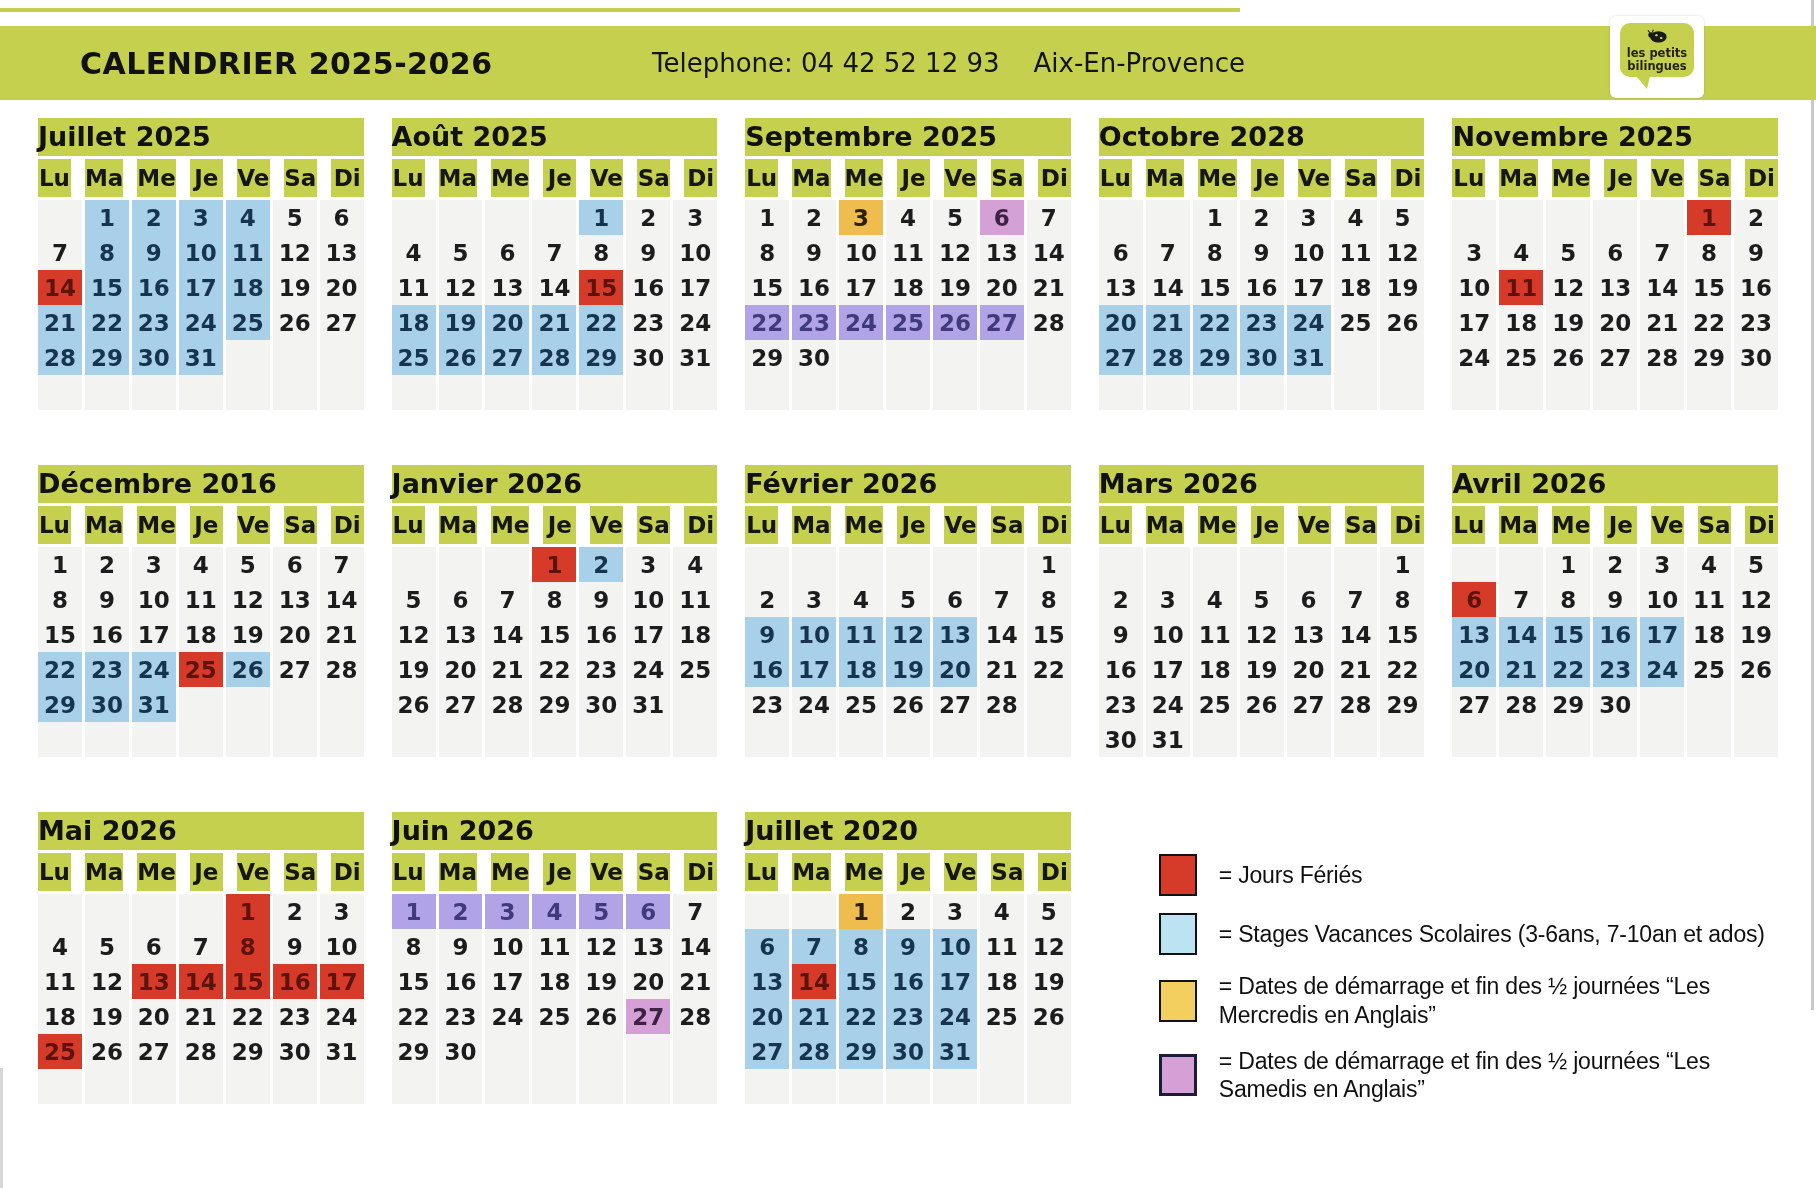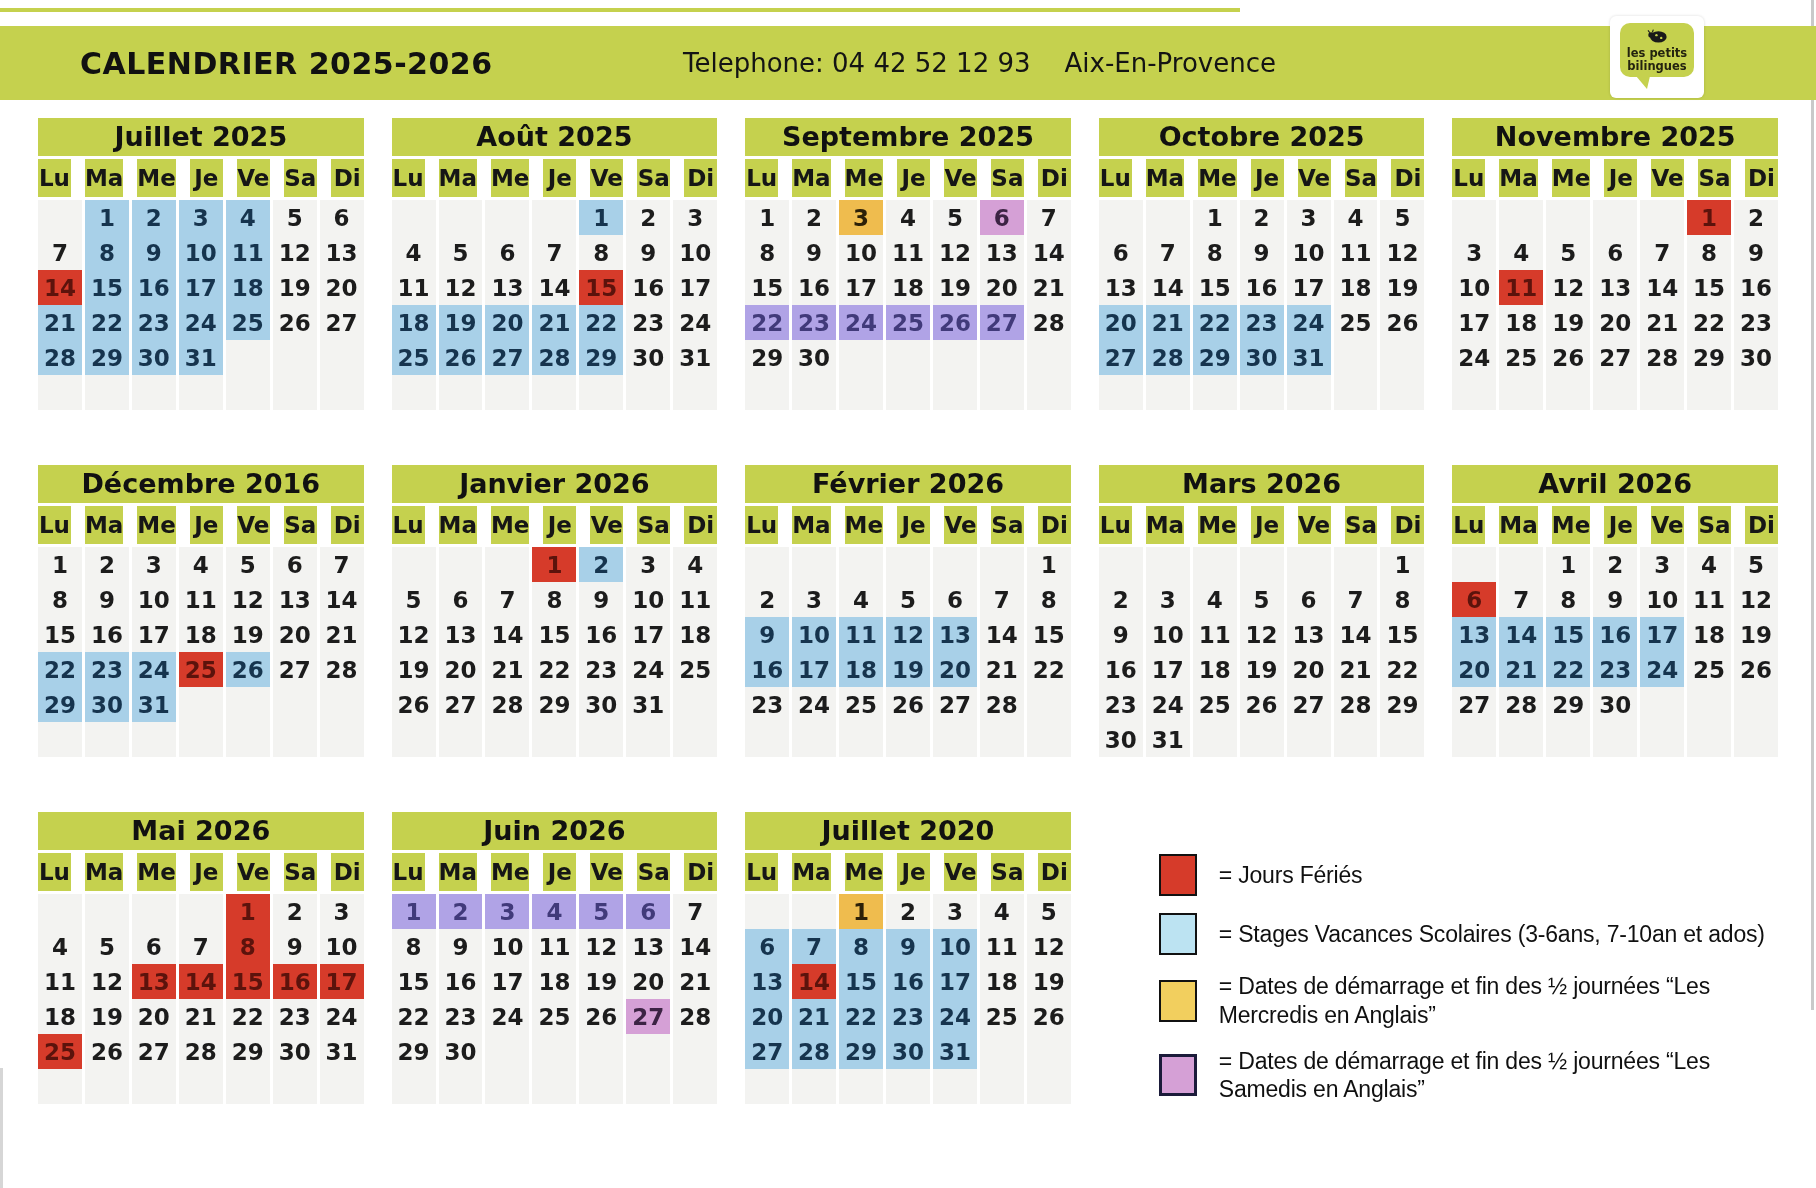--- a/index.html
+++ b/index.html
@@ -20,32 +20,32 @@
     font-family:"DejaVu Sans", sans-serif;color:#1c1c1c;
   }
   
   .top-edge-line{position:absolute;top:8px;left:0;width:1240px;height:4px;background:var(--c-green);}
   .right-edge-line{position:absolute;top:0;right:2px;width:3px;height:1010px;background:#c9c9c9;}
   .left-edge-line{position:absolute;left:0;bottom:0;width:3px;height:120px;background:#d6d6d6;}
 
   
   .header-band{position:absolute;top:26px;left:0;width:1816px;height:74px;background:var(--c-green);}
   .header-title{position:absolute;left:80px;top:50%;transform:translateY(-50%);font-size:30px;font-weight:700;letter-spacing:.5px;color:#111;}
-  .header-subtitle{position:absolute;left:683px;top:50%;transform:translateY(-50%);font-size:26px;color:#141414;}
+  .header-subtitle{position:absolute;left:652px;top:50%;transform:translateY(-50%);font-size:26px;color:#141414;}
   .header-subtitle .city{margin-left:34px;}
 
   .logo-card{position:absolute;top:16px;left:1610px;width:94px;height:82px;background:#fff;border-radius:6px;box-shadow:0 0 3px rgba(0,0,0,.15);display:flex;justify-content:center;}
   .logo-bubble{position:relative;margin-top:7px;width:74px;height:54px;background:var(--c-green);border-radius:10px;display:flex;flex-direction:column;align-items:center;justify-content:center;}
   .logo-bubble::after{content:"";position:absolute;bottom:-12px;left:16px;width:0;height:0;border-left:11px solid transparent;border-right:3px solid transparent;border-top:13px solid var(--c-green);}
   .logo-text{font-size:11.5px;font-weight:700;line-height:1.05;color:#23230f;text-align:left;}
 
   
   .months-grid{position:absolute;top:118px;left:38px;width:1740px;display:grid;grid-template-columns:repeat(5,1fr);column-gap:28px;row-gap:55px;}
   .month{width:100%;}
-  .month-title{height:38px;background:var(--c-green);text-align:center;font-size:27px;font-weight:700;line-height:38px;color:#111;margin-bottom:3px;}
+  .month-title{height:38px;background:var(--c-green);text-align:left;font-size:27px;font-weight:700;line-height:38px;color:#111;margin-bottom:3px;}
   .day-headers{display:grid;grid-template-columns:repeat(7,1fr);column-gap:14px;margin-bottom:3px;}
   .dh{height:38px;background:var(--c-green);display:flex;align-items:center;justify-content:center;font-size:23px;font-weight:700;color:#161616;}
   .day-grid{display:grid;grid-template-columns:repeat(7,1fr);column-gap:3px;}
   .cell{height:35px;background:#f3f3f1;display:flex;align-items:center;justify-content:center;font-size:23px;font-weight:700;color:#1c1c1c;}
   .hl-red{background:var(--c-red);color:#5c130c;}
   .hl-blue{background:var(--c-blue);color:#16344e;}
   .hl-orange{background:var(--c-orange);color:#2c2008;}
   .hl-pink{background:var(--c-pink);color:#3c2344;}
   .hl-purple{background:var(--c-purple);color:#413a7a;}
 
@@ -254,21 +254,21 @@
         <div class="cell"></div>
         <div class="cell"></div>
         <div class="cell"></div>
         <div class="cell"></div>
         <div class="cell"></div>
         <div class="cell"></div>
       </div>
   </div>
 
   <div class="month">
-    <div class="month-title">Octobre 2025</div>
+    <div class="month-title">Octobre 2028</div>
     <div class="day-headers">
         <div class="dh">Lu</div>
         <div class="dh">Ma</div>
         <div class="dh">Me</div>
         <div class="dh">Je</div>
         <div class="dh">Ve</div>
         <div class="dh">Sa</div>
         <div class="dh">Di</div>
       </div>
     <div class="day-grid">

